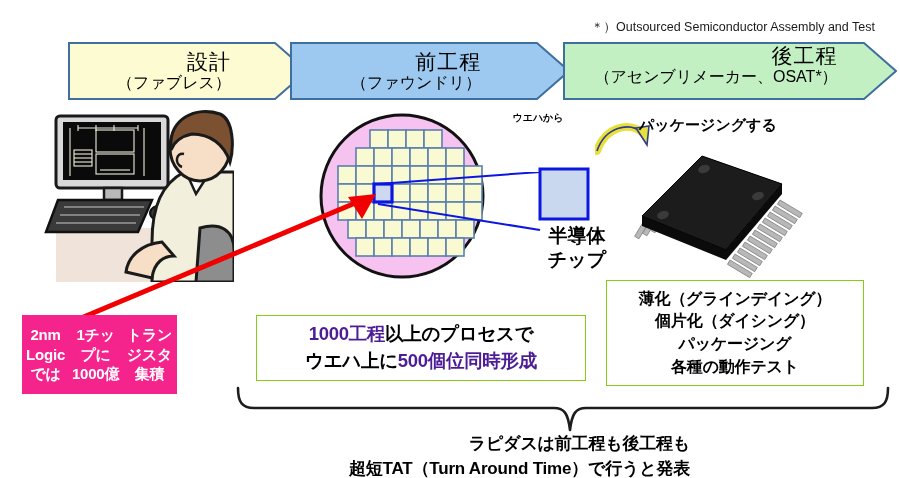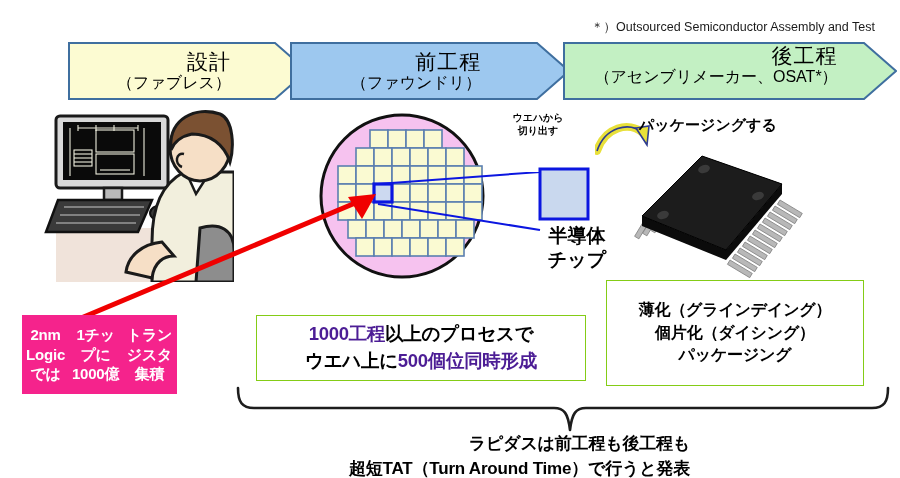--- a/index.html
+++ b/index.html
@@ -247,21 +247,20 @@
   </div>
 
   <div style="position:absolute; left:538px; top:155px; width:52px; height:54px;">
     <svg width="52" height="54" viewBox="0 0 52 54">
       <rect x="2" y="2" width="48" height="50" fill="#c9d8ee" stroke="#0b16e0" stroke-width="3"></rect>
     </svg>
   </div>
 
   <div class="lbl nosel" id="wafer-cut-lbl">
     <div>ウエハから</div>
-    <div>切り出す</div>
   </div>
 
   <div class="lbl nosel" id="chip-lbl">
     <div>半導体</div>
     <div>チップ</div>
   </div>
 
   <div style="position:absolute; left:595px; top:105px; width:58px; height:44px;">
     <svg width="58" height="44" viewBox="0 0 58 44">
       <path d="M2 34 C10 10 34 4 48 16" fill="none" stroke="#e8e03a" stroke-width="8" stroke-linecap="round"></path>
@@ -337,20 +336,21 @@
     </div>
     <div>
       <span>ウエハ上に</span><span class="blue">500個位</span><span class="blue">同時形成</span>
     </div>
   </div>
 
   <div class="obox nosel" id="back-box">
     <div>薄化（グラインデイング）</div>
     <div>個片化（ダイシング）</div>
     <div>パッケージング</div>
+    <div>各種の動作テスト</div>
   </div>
 
   <div style="position:absolute; left:232px; top:374px; width:660px; height:46px;">
     <svg width="660" height="46" viewBox="0 0 660 46">
       <path d="M6 2
                C6 16 10 22 22 22
                L322 22
                C332 22 336 27 338 44
                C340 27 344 22 354 22
                L640 22

